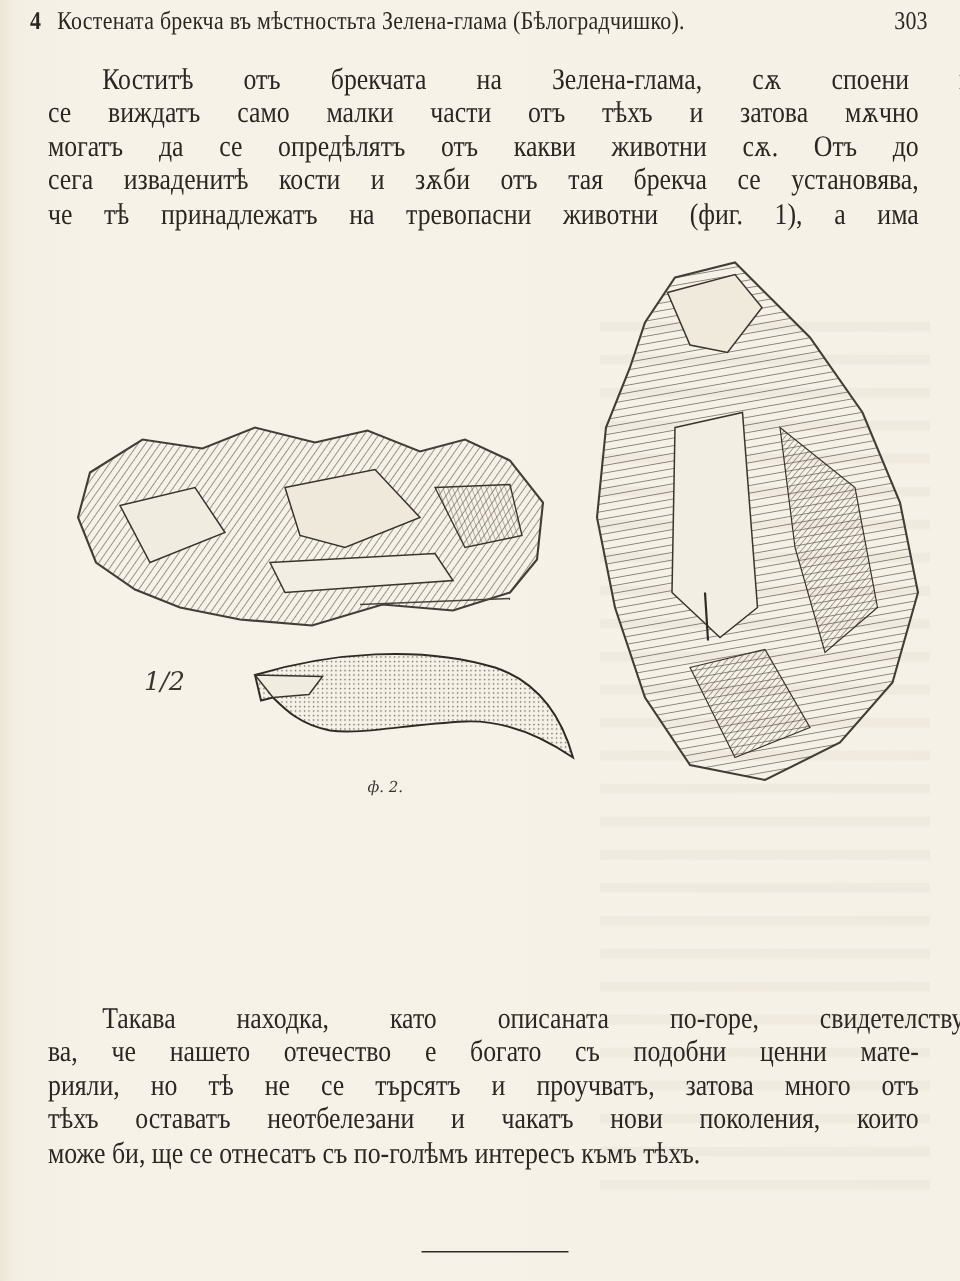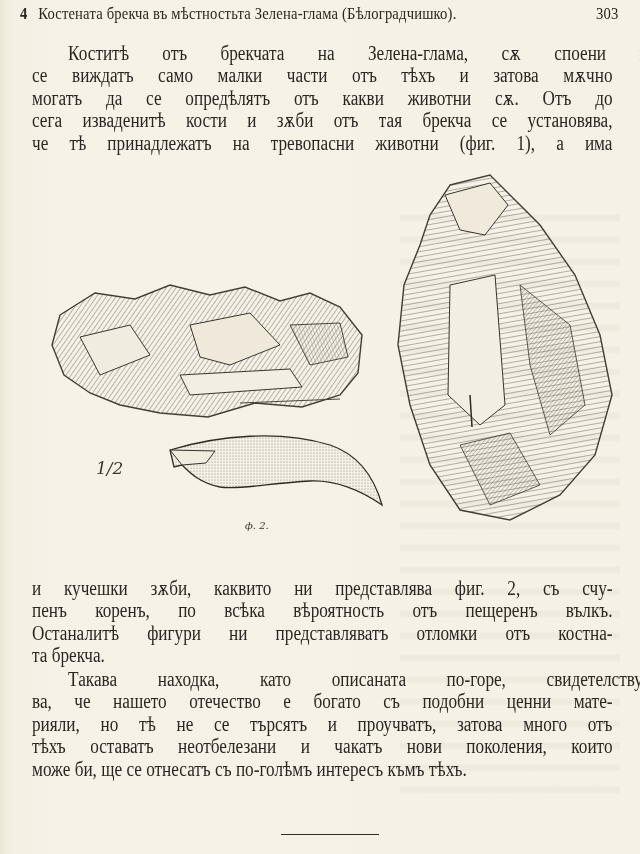--- a/index.html
+++ b/index.html
@@ -139,30 +139,24 @@
     <svg style="position:absolute;left:120px;top:250px;" width="230" height="100" viewBox="0 0 230 100">
       <defs>
         <pattern id="stipple" width="3" height="3" patternUnits="userSpaceOnUse">
           <circle cx="1" cy="1" r="0.5" fill="#6a625a"></circle>
         </pattern>
       </defs>
       <path d="M10,25 C60,10 120,5 170,20 C200,30 215,55 222,80 C200,65 175,55 150,56 C110,58 80,65 60,62 C40,58 30,48 22,40 L14,42 Z" fill="url(#stipple)" stroke="#2f2a25" stroke-width="1.3"></path>
       <path d="M10,25 L55,26 L46,38 L22,40 Z" fill="#f1ece0" stroke="#3a342e" stroke-width="1"></path>
     </svg>
 
-    <span class="fig-label" style="left:56px;top:270px;font-size:17px;margin-top:13px;">1/2</span>
+    <span class="fig-label" style="left:56px;top:270px;font-size:17px;">1/2</span>
     <span class="fig-label" style="left:205px;top:345px;font-size:10px;">ф. 2.</span>
   </div>
 
-  <div class="text-block" style="top:577px;">
-    <span class="line">и кучешки зѫби, каквито ни представлява фиг. 2, съ счу-</span>
-    <span class="line">пенъ коренъ, по всѣка вѣроятность отъ пещеренъ вълкъ.</span>
-    <span class="line">Останалитѣ фигури ни представляватъ отломки отъ костна-</span>
-    <span class="line last">та брекча.</span>
-  </div>
 
   <div class="text-block" style="top:668px;">
     <span class="line indent">Такава находка, като описаната по-горе, свидетелству-</span>
     <span class="line">ва, че нашето отечество е богато съ подобни ценни мате-</span>
     <span class="line">рияли, но тѣ не се търсятъ и проучватъ, затова много отъ</span>
     <span class="line">тѣхъ оставатъ неотбелезани и чакатъ нови поколения, които</span>
     <span class="line last">може би, ще се отнесатъ съ по-голѣмъ интересъ къмъ тѣхъ.</span>
   </div>
 
   <div class="rule"></div>

